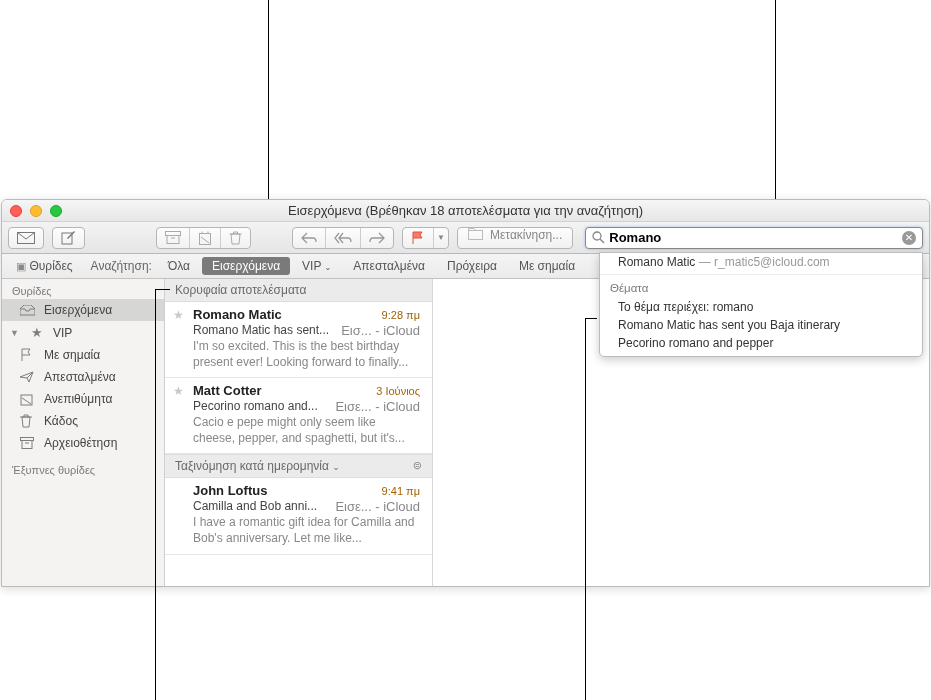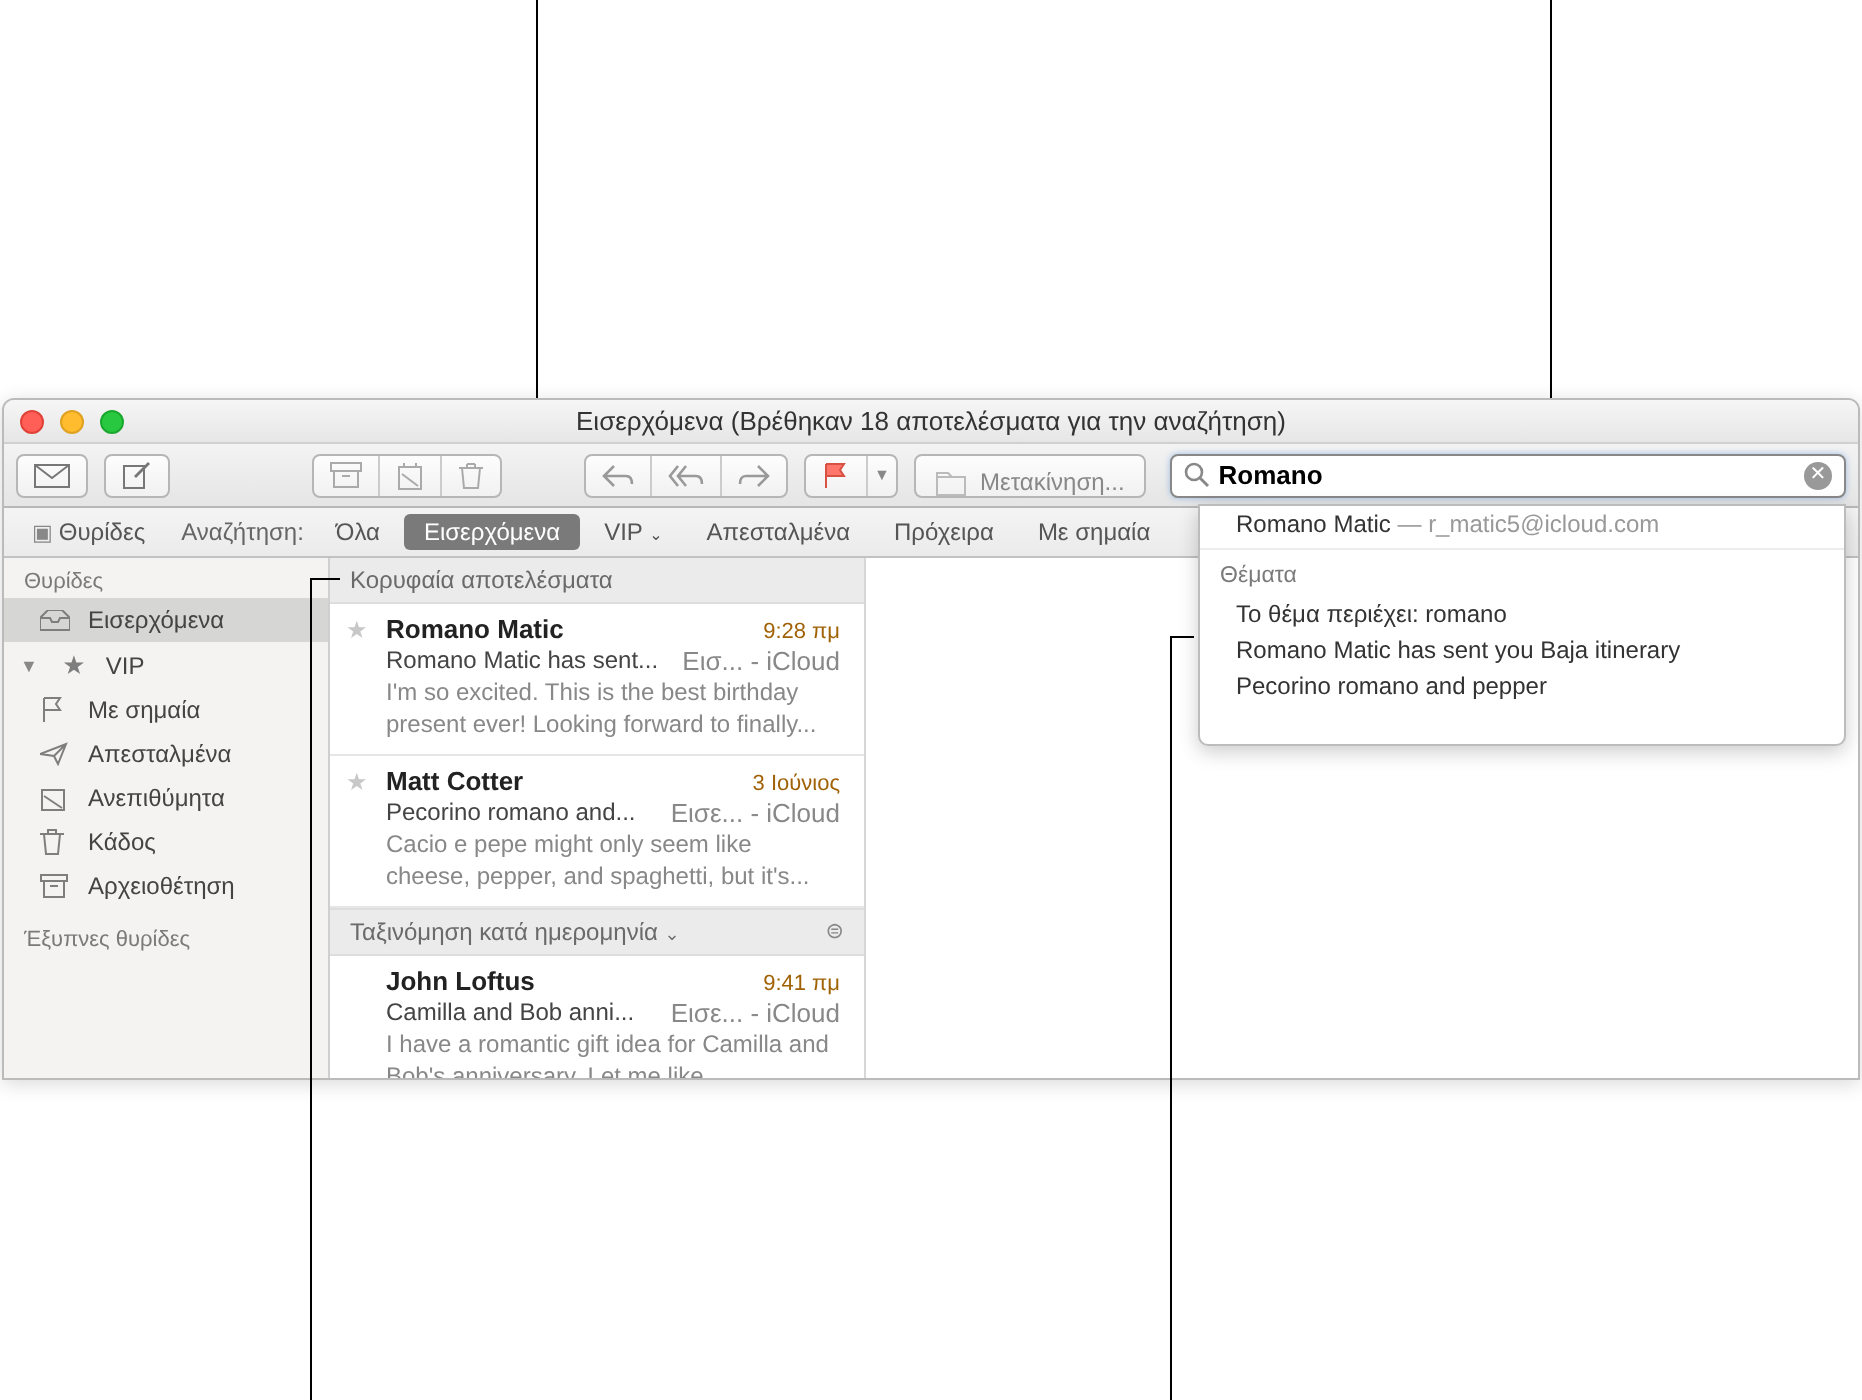--- a/index.html
+++ b/index.html
@@ -25,21 +25,21 @@
     .callout-v4 { left: 585px; top: 318px; width: 1px; height: 382px; }
     .callout-h3 { left: 155px; top: 289px; width: 15px; height: 1px; }
     .callout-h4 { left: 585px; top: 318px; width: 12px; height: 1px; }
 
     
     .window {
       position: absolute;
       top: 199px;
       left: 1px;
       width: 929px;
-      height: 341px;
+      height: 388px;
       border: 1px solid #bbb;
       border-radius: 6px 6px 0 0;
       box-shadow: 0 2px 10px rgba(0,0,0,0.15);
       background: #fff;
       overflow: hidden;
     }
 
     
     .titlebar {
       height: 22px;
@@ -105,21 +105,21 @@
       color: #555;
       cursor: default;
     }
     .move-btn {
       border: 1px solid #b6b6b6;
       border-radius: 4px;
       background: linear-gradient(#fdfdfd, #f1f1f1);
       height: 22px;
       padding: 0 10px;
       display: flex;
-      align-items: flex-end;
+      align-items: flex-start;
       color: #888;
       font-size: 12px;
     }
     .search-field {
       flex: 1;
       height: 22px;
       border: 1px solid #888;
       border-radius: 4px;
       background: #fff;
       display: flex;
@@ -556,16 +556,16 @@
 
   <div class="suggestions">
     <div class="sugg-item sugg-person">
       <strong>Romano Matic</strong>
       <span class="email">— <span>r_matic5@icloud.com</span></span>
     </div>
     <div class="sugg-sep"></div>
     <div class="sugg-heading">Θέματα</div>
     <div class="sugg-item"><span>Το θέμα περιέχει: romano</span></div>
     <div class="sugg-item"><span>Romano Matic has sent you Baja itinerary</span></div>
-    <div class="sugg-item" style="padding-bottom:22px"><span>Pecorino romano and pepper</span></div>
+    <div class="sugg-item" style="padding-bottom:6px"><span>Pecorino romano and pepper</span></div>
   </div>
 
 </div>
 
 </body></html>

